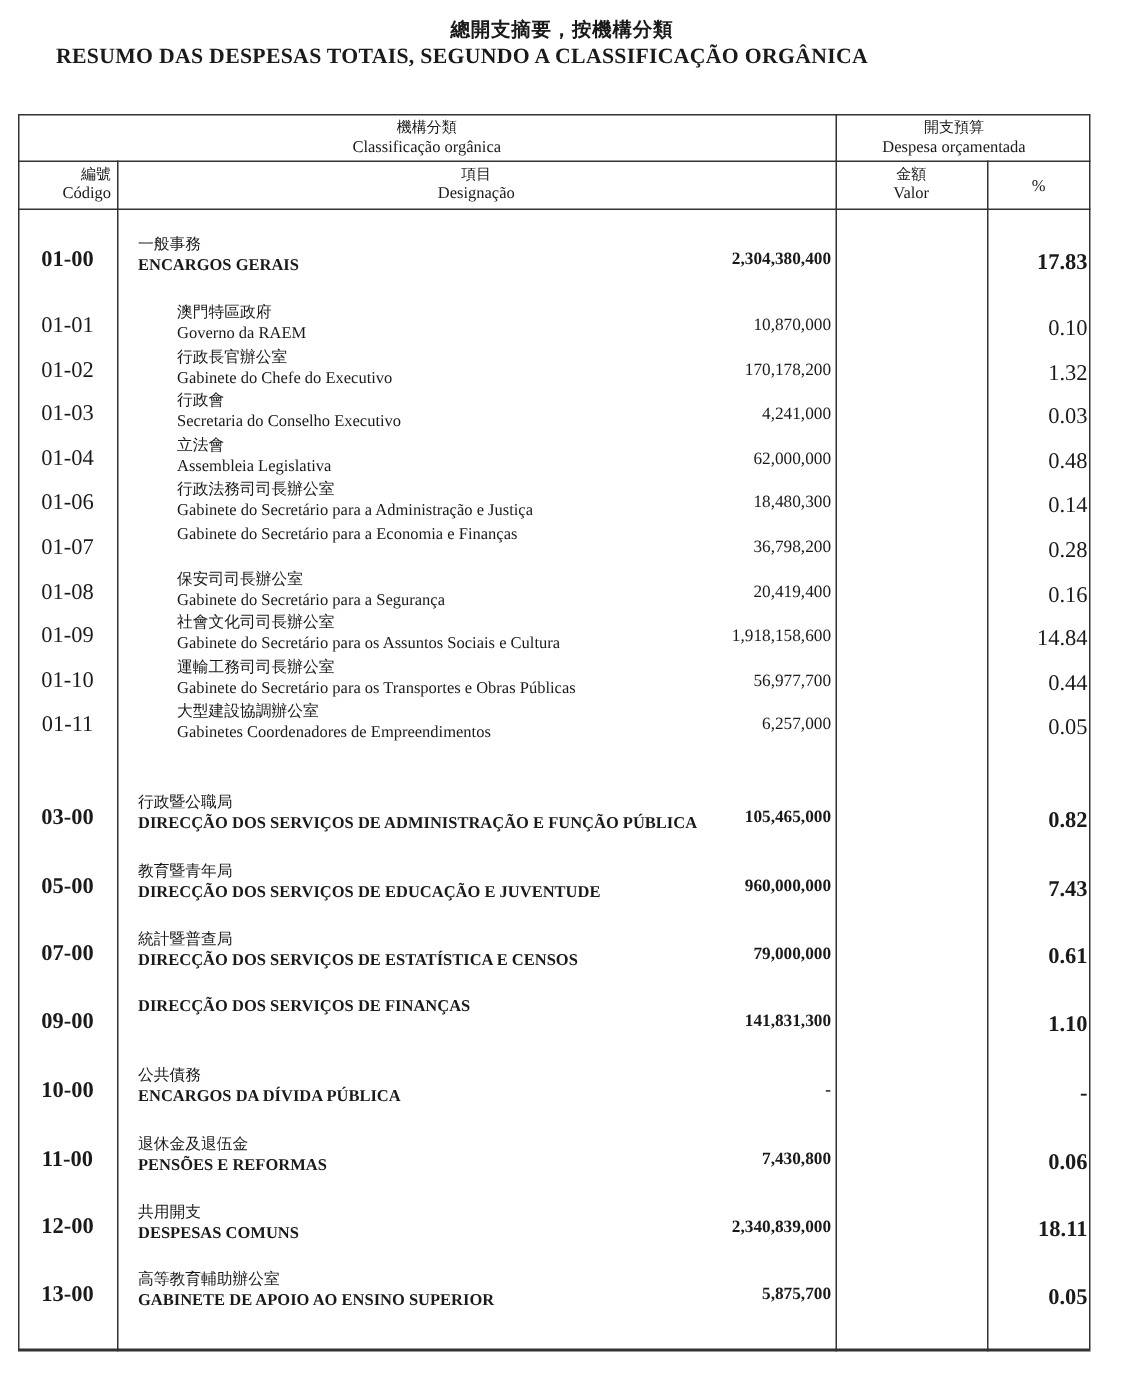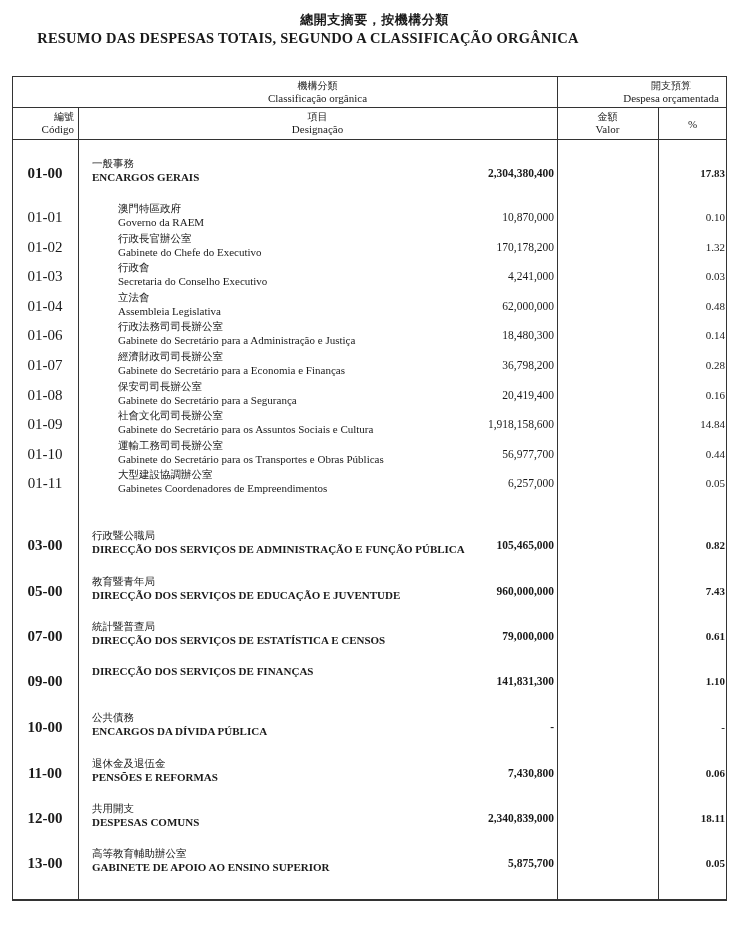--- a/index.html
+++ b/index.html
@@ -22,45 +22,45 @@
   .hline { position: absolute; height: 0; border-top: 1.3px solid #333; }
   .vline { position: absolute; width: 0; border-left: 1.3px solid #333; }
   .hdr { position: absolute; text-align: center; font-size: 11px; line-height: 13px; }
   .hdr .zh { font-family: "DejaVu Sans", sans-serif; font-size: 10px; }
   .row { position: absolute; left: 0; width: 749px; }
   .code { position: absolute; left: 12px; width: 66px; text-align: center; font-size: 15px; }
   .desc { position: absolute; font-size: 11px; line-height: 14px; white-space: nowrap; }
   .desc .zh { font-family: "DejaVu Sans", sans-serif; font-size: 10.5px; display: block; }
   .desc .pt { display: block; }
   .val { position: absolute; right: 195px; font-size: 11.5px; text-align: right; white-space: nowrap; }
-  .pct { position: absolute; right: 24px; font-size: 11px; text-align: right; white-space: nowrap; }
+  .pct { position: absolute; right: 24px; font-size: 15px; text-align: right; white-space: nowrap; }
   .major .code, .major .val, .major .pct, .major .pt { font-weight: bold; }
   .major .pt { font-size: 11px; }
   .sub .desc { left: 118px; }
   .major .desc { left: 92px; }
 </style>
 </head>
 <body>
 
 <div class="title-zh">總開支摘要，按機構分類</div>
 <div class="title-pt">RESUMO DAS DESPESAS TOTAIS,  SEGUNDO A CLASSIFICAÇÃO ORGÂNICA</div>
 
 <div class="tbl"></div>
 
 <div class="hline" style="left:12px; width:715px; top:107px;"></div>
 <div class="hline" style="left:12px; width:715px; top:139px;"></div>
 <div class="vline" style="left:78px; top:107px; height:794px;"></div>
 <div class="vline" style="left:557px; top:76px; height:825px;"></div>
 <div class="vline" style="left:658px; top:107px; height:794px;"></div>
 
-<div class="hdr" style="left:12px; width:545px; top:79px;padding-left:33px;">
+<div class="hdr" style="left:12px; width:545px; top:79px;">
   <div class="zh">機構分類</div>
   <div>Classificação orgânica</div>
 </div>
-<div class="hdr" style="left:557px; width:158px; top:79px;margin-left:35px;">
+<div class="hdr" style="left:557px; width:158px; top:79px;">
   <div class="zh">開支預算</div>
   <div>Despesa orçamentada</div>
 </div>
 <div class="hdr" style="left:8px; width:66px; top:110px;text-align:right;">
   <div class="zh">編號</div>
   <div>Código</div>
 </div>
 <div class="hdr" style="left:78px; width:479px; top:110px;">
   <div class="zh">項目</div>
   <div>Designação</div>
@@ -124,21 +124,20 @@
       <div class="desc">
         <span class="zh">行政法務司司長辦公室</span>
         <span class="pt">Gabinete do Secretário para a Administração e Justiça</span>
       </div>
       <div class="val" style="top:10px">18,480,300</div>
       <div class="pct" style="top:10px">0.14</div>
     </div>
     <div class="row sub" style="top: 349px;">
       <div class="code" style="top:8px">01-07</div>
       <div class="desc">
-        <span class="zh">經濟財政司司長辦公室</span>
         <span class="pt">Gabinete do Secretário  para a Economia e Finanças</span>
       </div>
       <div class="val" style="top:10px">36,798,200</div>
       <div class="pct" style="top:10px">0.28</div>
     </div>
     <div class="row sub" style="top: 378.6px;">
       <div class="code" style="top:8px">01-08</div>
       <div class="desc">
         <span class="zh">保安司司長辦公室</span>
         <span class="pt">Gabinete do Secretário para a Segurança</span>

